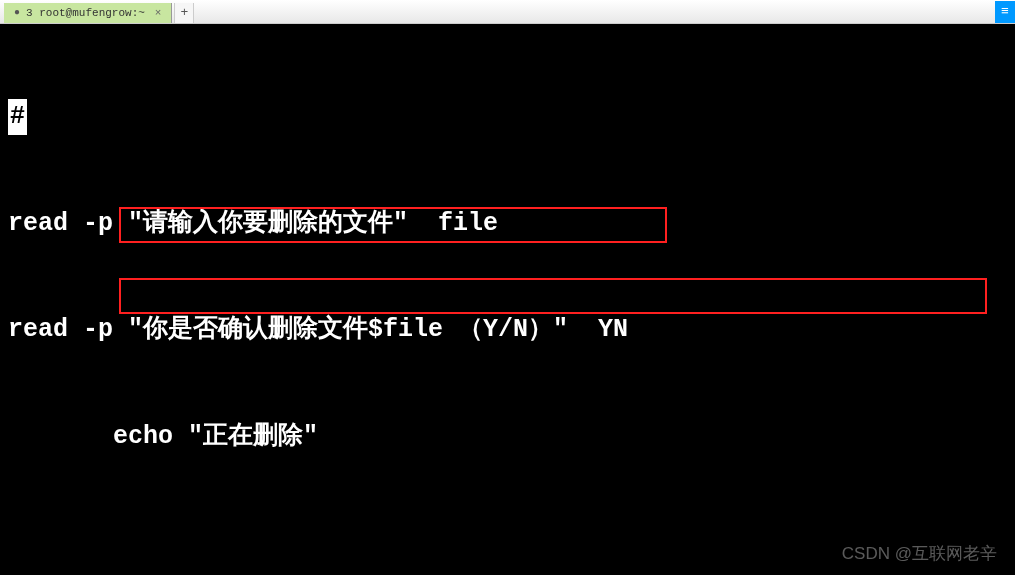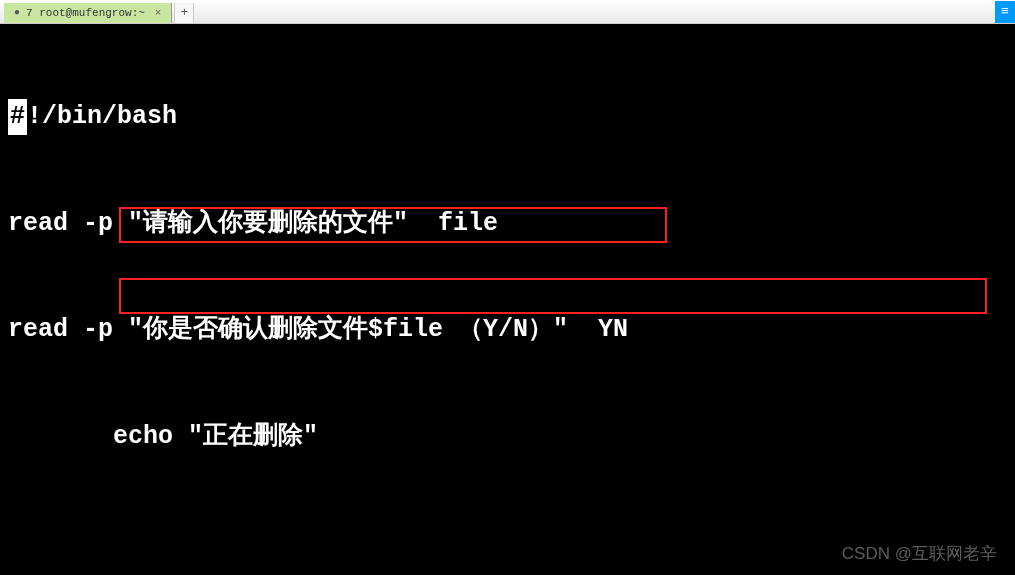--- a/index.html
+++ b/index.html
@@ -120,33 +120,33 @@
       font-family: "Microsoft YaHei", sans-serif;
       margin-top: 36px;
     }
   </style>
 </head>
 <body>
 
 <div class="titlebar">
   <div class="tab">
     <span class="bullet">●</span>
-    <span>7 root@mufengrow:~</span>
+    <span>3 root@mufengrow:~</span>
     <span class="close-x">×</span>
   </div>
   <div class="add-tab">
     <span>+</span>
   </div>
   <div class="right-handle">
     <span>≡</span>
   </div>
 </div>
 
 <div class="terminal">
-  <div class="firstline line"><span class="hash-box">#</span><span>!/bin/bash</span></div>
+  <div class="firstline line"><span class="hash-box">#</span></div>
   <div class="line">read -p "请输入你要删除的文件"  file</div>
   <div class="line">read -p "你是否确认删除文件$file （Y/N）"  YN</div>
   <div class="line">       echo "正在删除"</div>
   
   
   
   
   
   
   

